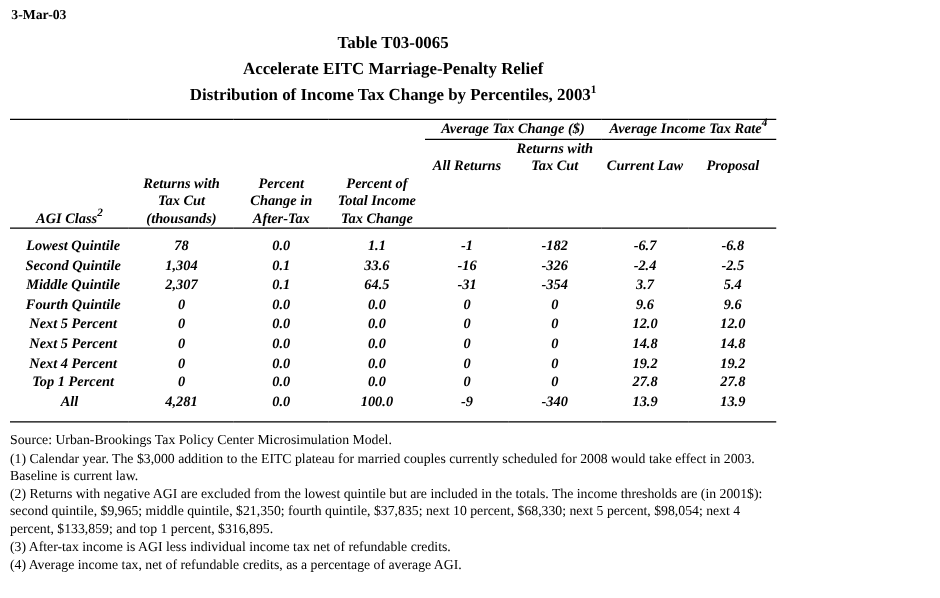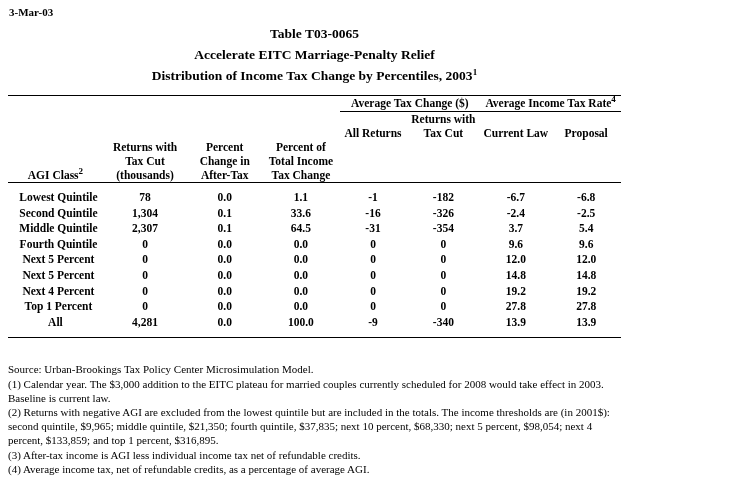--- a/index.html
+++ b/index.html
@@ -39,20 +39,21 @@
   sup {
     font-size: 9px;
     vertical-align: super;
     line-height: 0;
   }
   table.main {
     width: 100%;
     border-collapse: collapse;
     margin-top: 9px;
     font-size: 11.5px;
+    font-style: italic;
   }
   table.main td, table.main th {
     padding: 0;
     vertical-align: bottom;
   }
   .rule-top td {
     border-top: 1.6px solid #000;
     height: 0;
     font-size: 0;
     line-height: 0;
@@ -109,21 +110,21 @@
     text-align: center;
     padding-left: 6px !important;
   }
   .lbl-all {
     text-align: center;
   }
   .num {
     text-align: center;
   }
   .notes {
-    margin-top: 24px;
+    margin-top: 7px;
     font-size: 11px;
     line-height: 14.2px;
   }
   .notes p {
     margin: 0;
   }
   .col-agi { width: 118px; }
   .col-a { width: 97px; }
   .col-b { width: 93px; }
   .col-c { width: 96px; }

